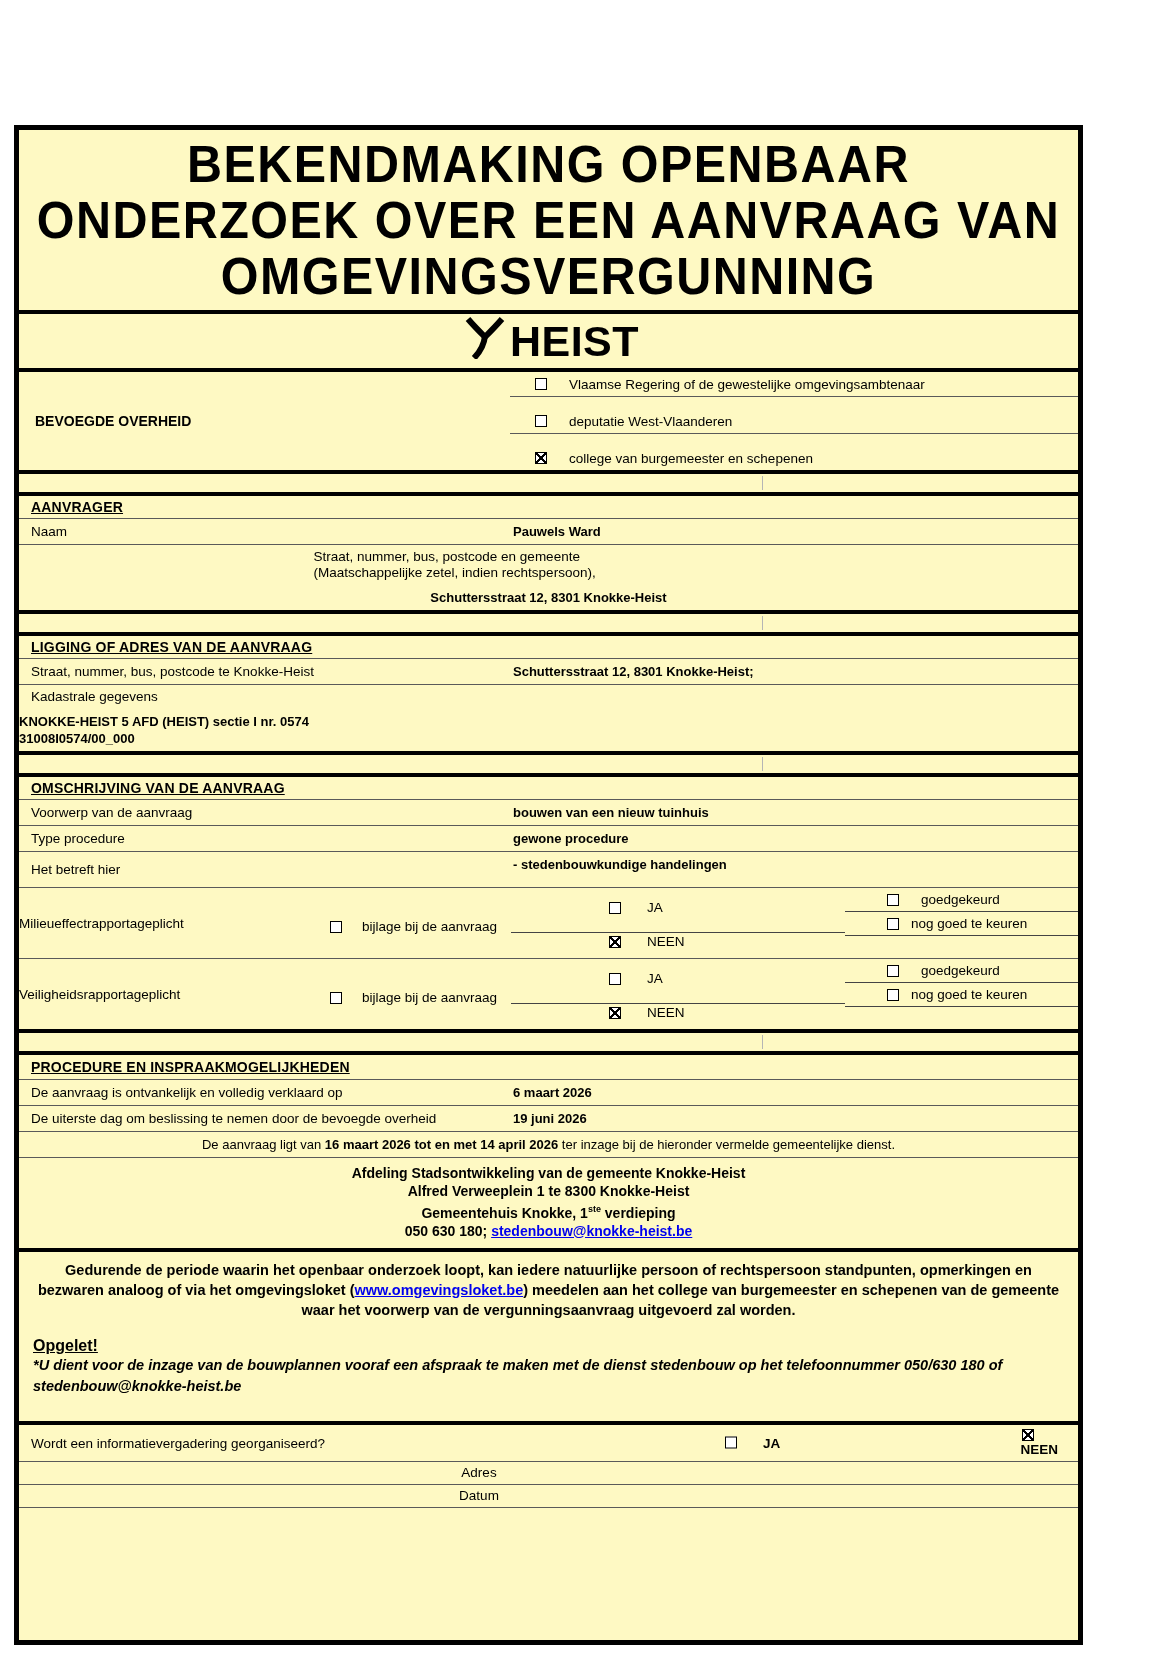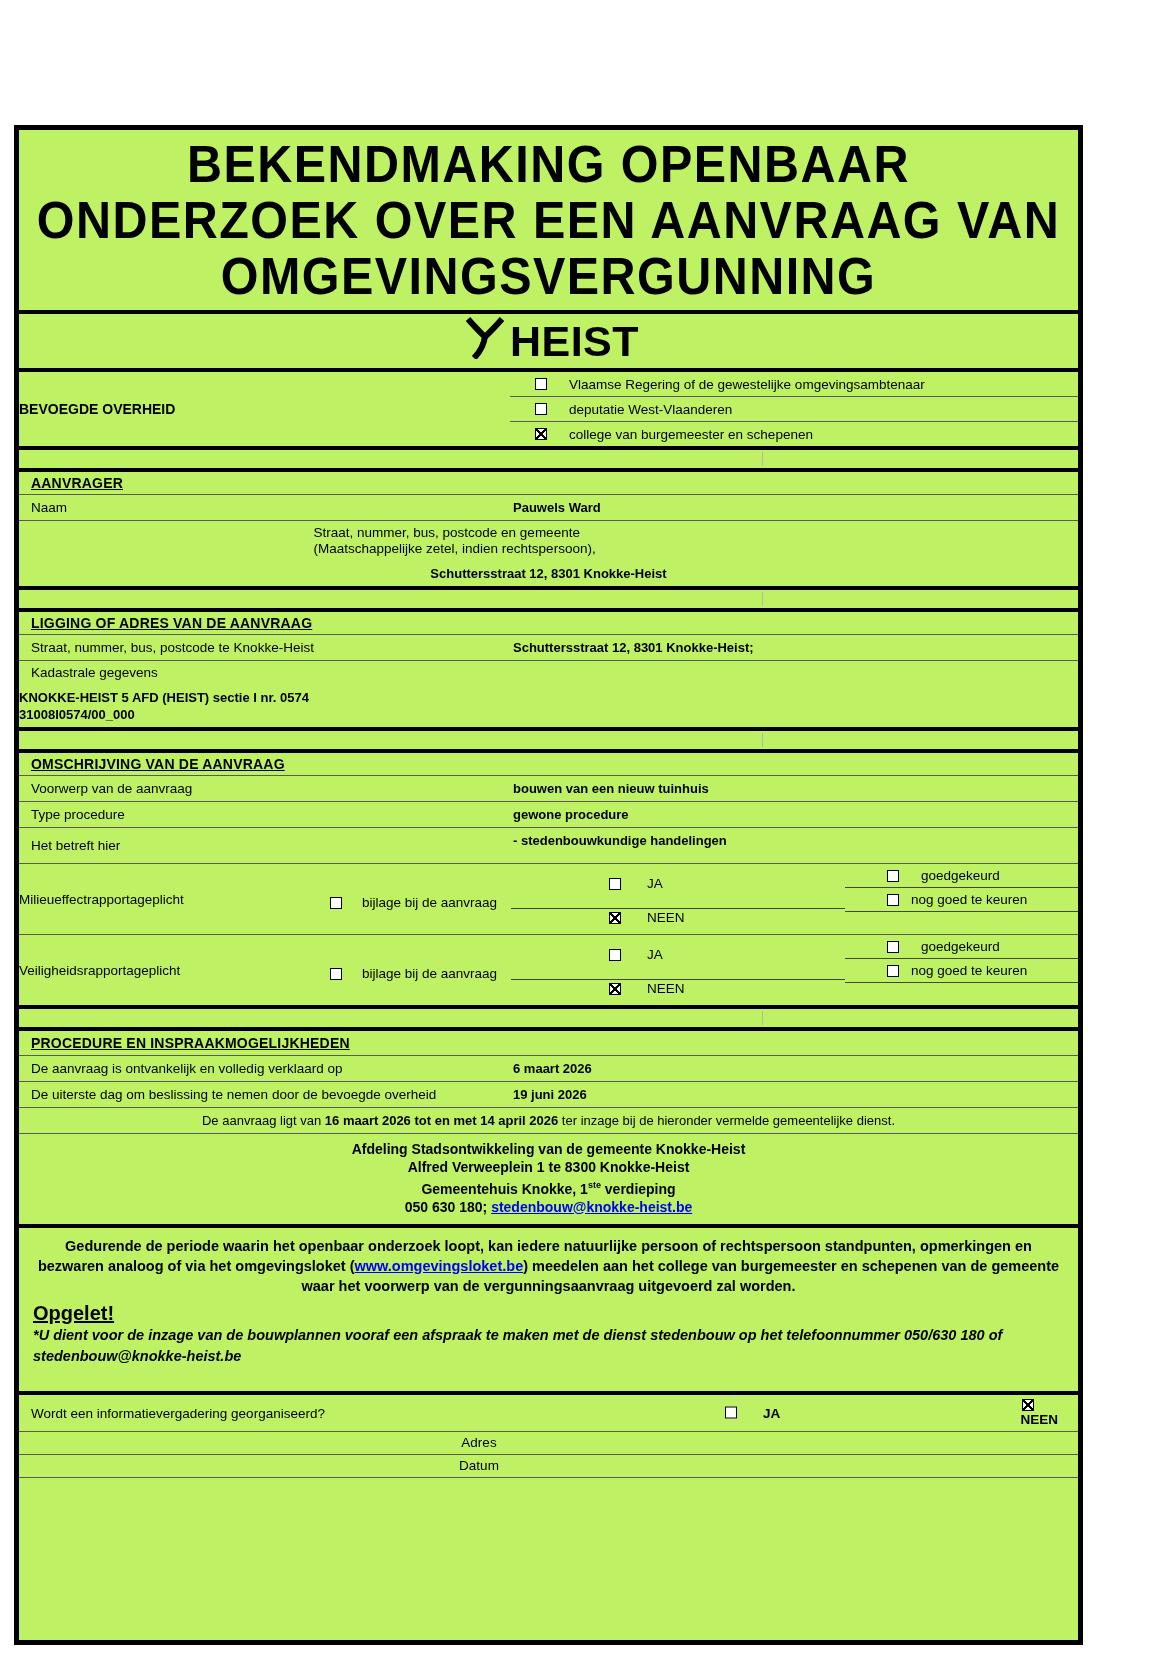--- a/index.html
+++ b/index.html
@@ -2,21 +2,21 @@
 <html><head>
 <meta charset="utf-8">
 <style>
   html,body { margin:0; padding:0; background:#ffffff; }
   body {
     width:1169px; height:1654px; position:relative;
     font-family:"Liberation Sans", sans-serif; color:#000;
   }
   .frame {
     position:absolute; left:14px; top:125px; width:1069px; height:1520px;
-    border:5px solid #000; box-sizing:border-box; background:#bef264; overflow:hidden;
+    border:5px solid #000; box-sizing:border-box; background:#fef9c3; overflow:hidden;
   }
   
   .title-block { height:180px; border-bottom:4px solid #000;
     display:flex; flex-direction:column; justify-content:center; text-align:center; }
   .title-line { font-size:50px; font-weight:bold; line-height:56px; letter-spacing:1.5px;
     transform:scale(0.97,1.05); white-space:nowrap; }
   
   .logo-block { height:54px; border-bottom:4px solid #000;
     display:flex; align-items:center; justify-content:center;
     font-size:43px; font-weight:bold; letter-spacing:0.5px; }
@@ -32,22 +32,22 @@
   .kv.top { align-items:flex-start; }
   
   .cb { width:10px; height:10px; border:1.5px solid #000; display:inline-block;
     flex:none; background:#fff; }
   .cb.checked { background-image:
     linear-gradient(45deg, transparent 42%, #000 42%, #000 58%, transparent 58%),
     linear-gradient(135deg, transparent 42%, #000 42%, #000 58%, transparent 58%); }
   
   .bevoegde { display:flex; border-bottom:4px solid #000; }
   .bevoegde-label { width:491px; flex:none; display:flex; align-items:center;
-    box-sizing:border-box; font-weight:bold; font-size:14px; }
-  .bevoegde-opts { flex:1; display:flex; flex-direction:column; }
+    padding-left:16px; box-sizing:border-box; font-weight:bold; font-size:14px; }
+  .bevoegde-opts { flex:1; display:flex; flex-direction:column;gap:12px; }
   .opt { height:24px; display:flex; align-items:center; border-bottom:1px solid #5a5a5a; }
   .opt:last-child { border-bottom:none; }
   .opt .cb { margin-left:25px; }
   .opt-label { margin-left:22px; font-size:13.5px; }
   
   .spacer { height:18px; border-bottom:4px solid #000; position:relative; }
   .spacer .tick { position:absolute; left:743px; top:2px; bottom:2px; width:1px; background:#b5b5b5; }
   
   .rap { position:relative; height:70px; border-bottom:1px solid #5a5a5a; }
   .rap:last-child { border-bottom:none; }
@@ -65,21 +65,21 @@
   .rcell .rlabel { margin-left:22px; }
   .rcell.second .rlabel { margin-left:12px; }
   
   .inzage { text-align:center; padding:5px 16px; font-size:13px; border-bottom:1px solid #5a5a5a; }
   .inzage b { font-weight:bold; }
   .dienst { text-align:center; padding:6px 0 8px; font-weight:bold; font-size:14px; line-height:18px; }
   .link { color:#0000ee; text-decoration:underline; cursor:pointer; }
   
   .bezwaar { border-bottom:4px solid #000; padding:8px 14px 24px; font-size:14.5px; }
   .bezwaar-p { font-weight:bold; text-align:center; line-height:20px; }
-  .opgelet { font-weight:bold; text-decoration:underline; font-size:20px; margin-top:6px; }
+  .opgelet { font-weight:bold; text-decoration:underline; font-size:16px; margin-top:17px; }
   .note { font-weight:bold; font-style:italic; font-size:14.5px; line-height:21px; }
   
   .info-row { position:relative; height:36px; }
   .info-label { position:absolute; left:12px; top:50%; transform:translateY(-50%); font-size:13.5px; }
   .ja-group { position:absolute; left:706px; top:50%; transform:translateY(-50%);
     display:flex; gap:26px; align-items:center; font-weight:bold; font-size:13.5px; }
   .neen-group { position:absolute; right:20px; top:4px; display:flex; flex-direction:column;
     align-items:flex-start; font-weight:bold; font-size:13.5px; line-height:15px; }
   .neen-group .cb { margin-left:2px; margin-bottom:1px; }
   .center-row { height:22px; border-top:1px solid #5a5a5a; line-height:22px; font-size:13.5px; }

